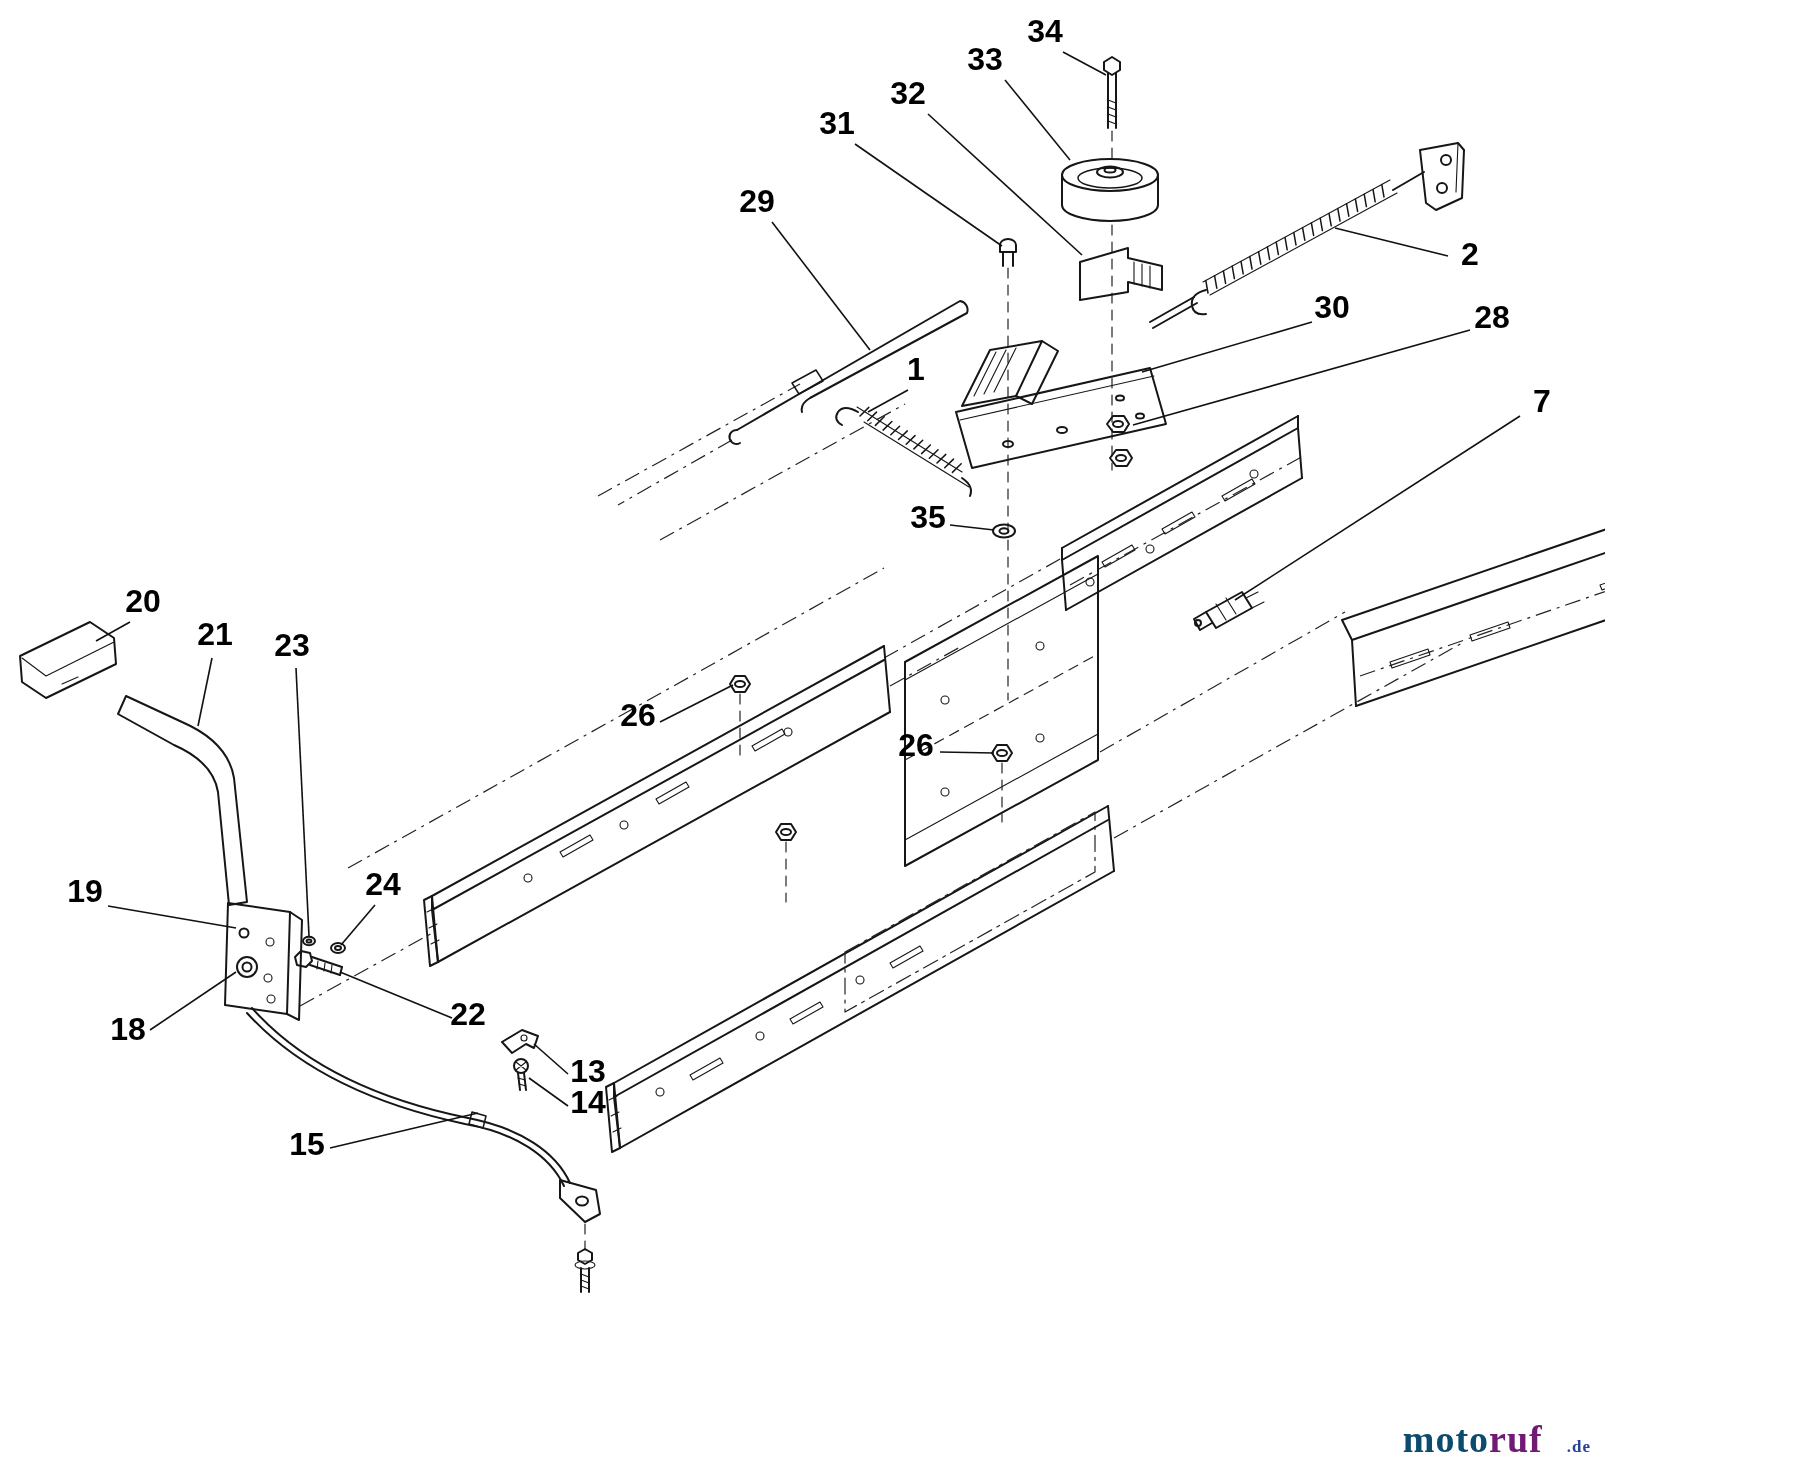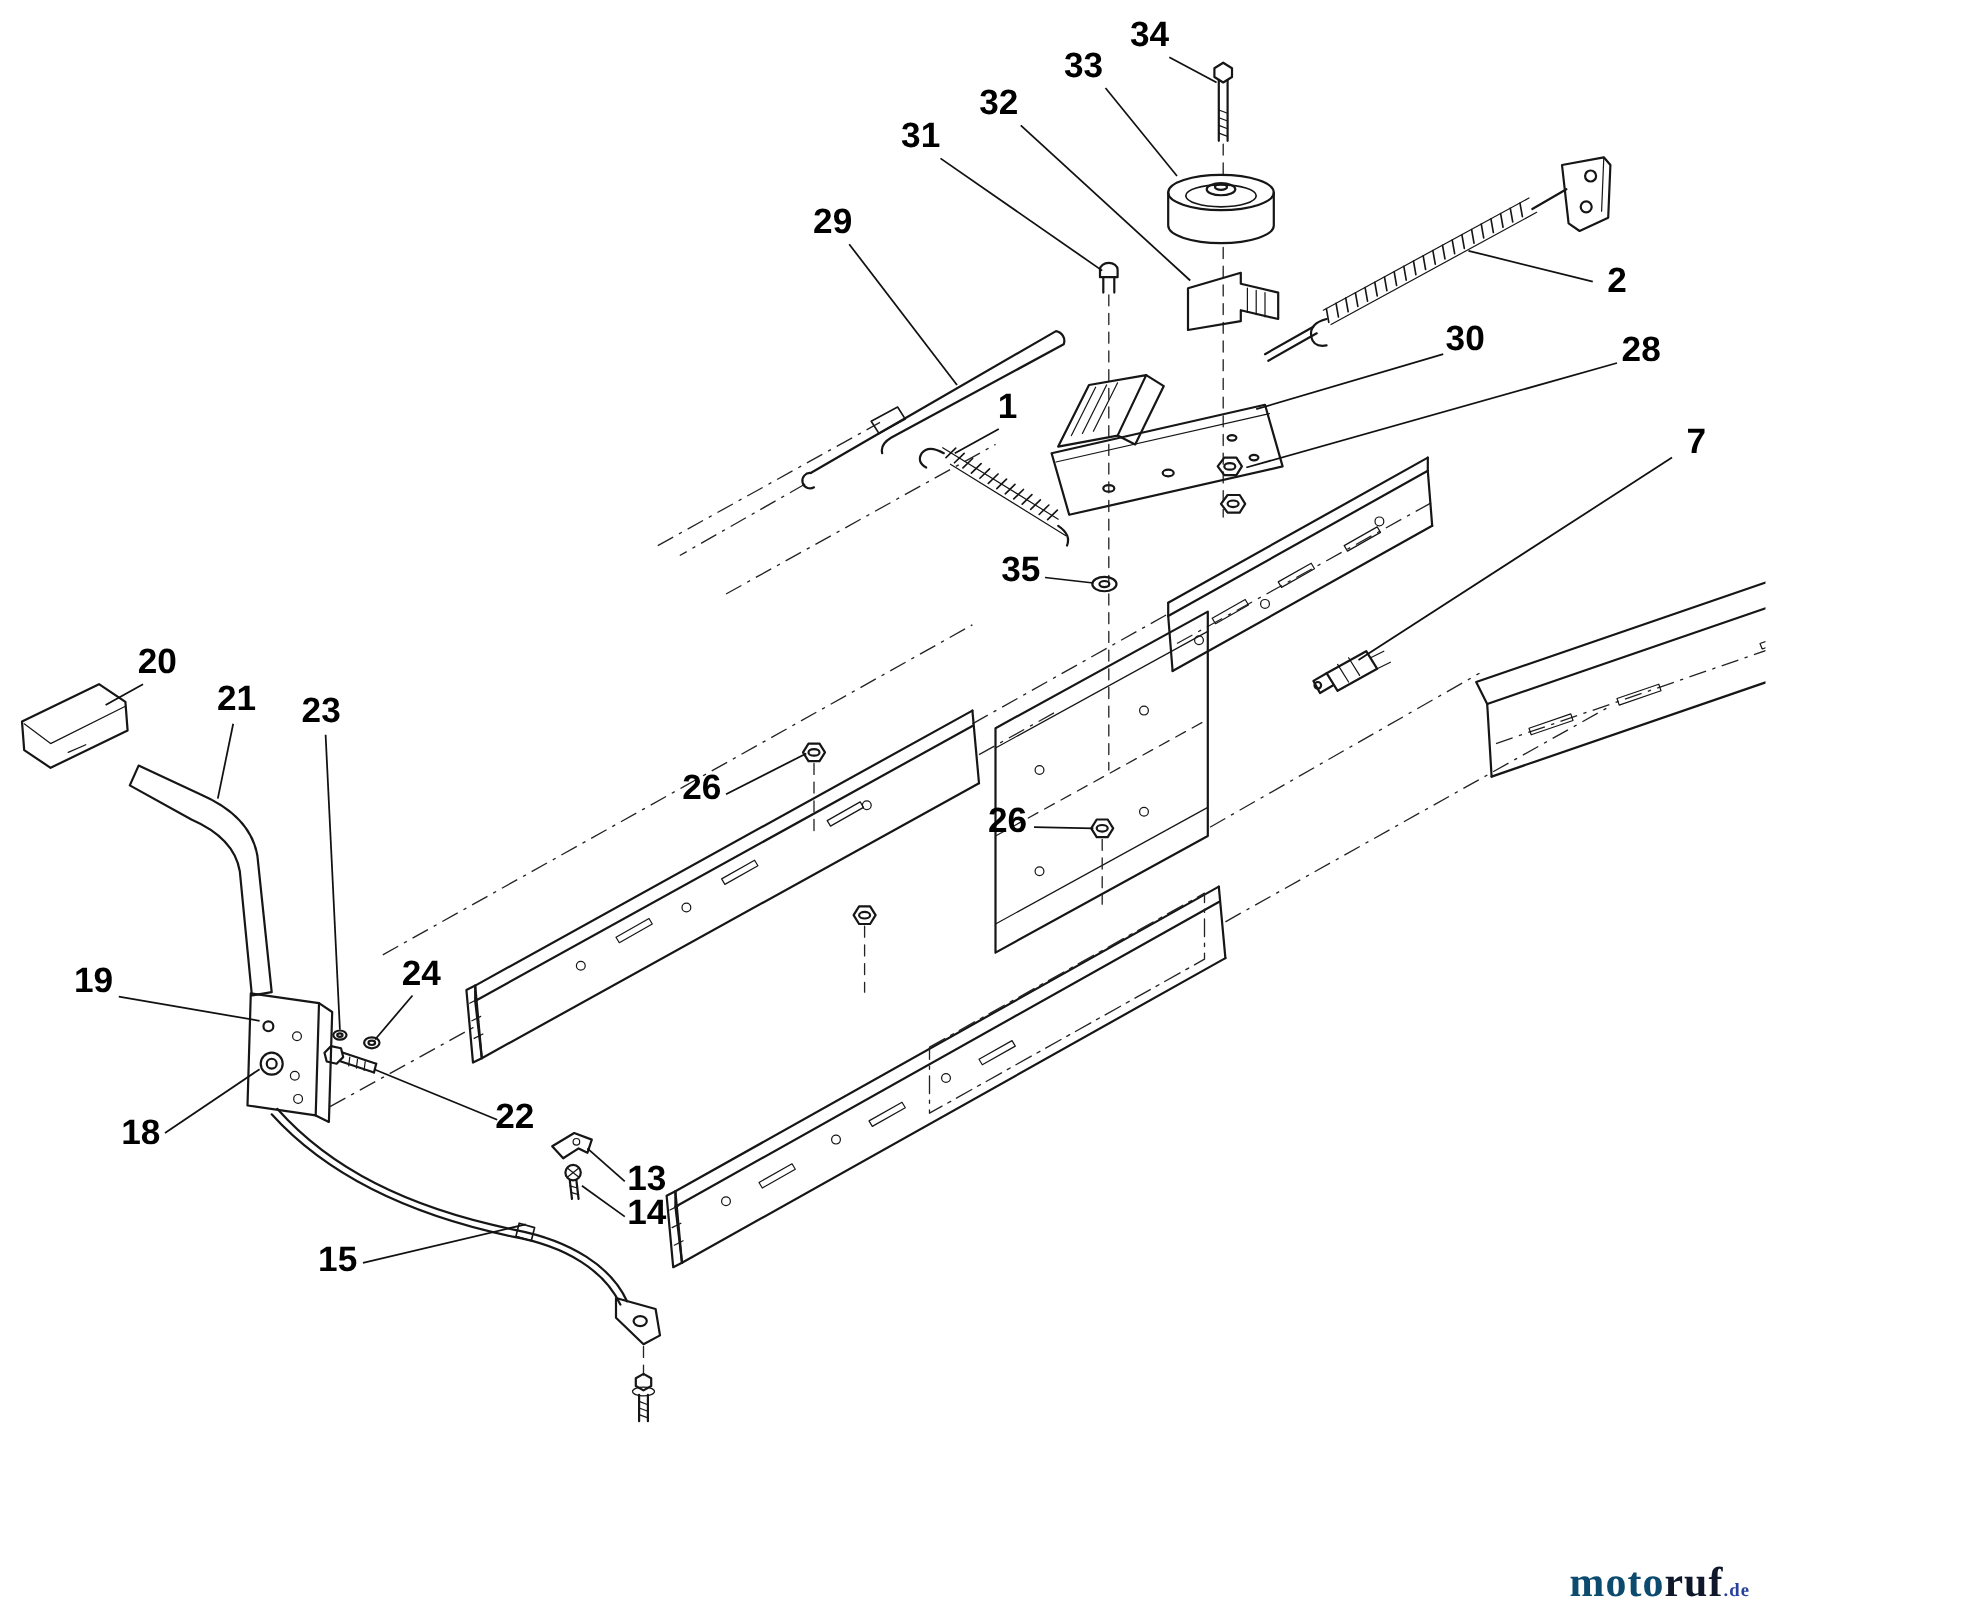--- a/index.html
+++ b/index.html
@@ -10,21 +10,21 @@
   .thin{stroke-width:1.1;}
   .med{stroke-width:1.5;}
   .dashdot{stroke:#232323;stroke-width:1.2;fill:none;stroke-dasharray:16 6 3 6;}
   .dash{stroke:#232323;stroke-width:1.2;fill:none;stroke-dasharray:10 7;}
   .leader{stroke:#111;stroke-width:1.6;}
   .callout{font-family:"Liberation Sans",sans-serif;font-weight:700;font-size:32px;
            fill:#000;text-anchor:middle;}
   #watermark{position:absolute;right:14px;bottom:10px;
              font-family:"Liberation Serif",serif;font-weight:700;font-size:38px;
              letter-spacing:1px;user-select:none;}
-  #watermark .suffix{font-size:17px;font-weight:700;}
+  #watermark .suffix{font-size:17px;font-weight:700;margin-left:24px;}
 </style>
 </head>
 <body>
 
 <div id="page">
 <svg width="1800" height="1471" viewBox="0 0 1800 1471">
 
   <g>
     <path class="dashdot" d="M598,496 L800,384"></path>
     <path class="dashdot" d="M660,540 L905,404"></path>
@@ -298,15 +298,15 @@
         <line x1="568" y1="1074" x2="534" y2="1044" class="leader"></line>
         <text x="588" y="1082" class="callout">13</text>
         <line x1="568" y1="1106" x2="529" y2="1078" class="leader"></line>
         <text x="588" y="1113" class="callout">14</text>
         <line x1="330" y1="1148" x2="478" y2="1113" class="leader"></line>
         <text x="307" y="1155" class="callout">15</text>
       </g>
 </svg>
 
 <div id="watermark">
-  <span style="color: #0c4a6e;">moto</span><span style="color: #0f172a;">ruf</span><span class="suffix" style="color: rgb(39, 64, 155);">.de</span>
+  <span style="color: #0c4a6e;">moto</span><span style="color: #701a75;">ruf</span><span class="suffix" style="color: rgb(39, 64, 155);">.de</span>
 </div>
 </div>
 
 </body></html>

